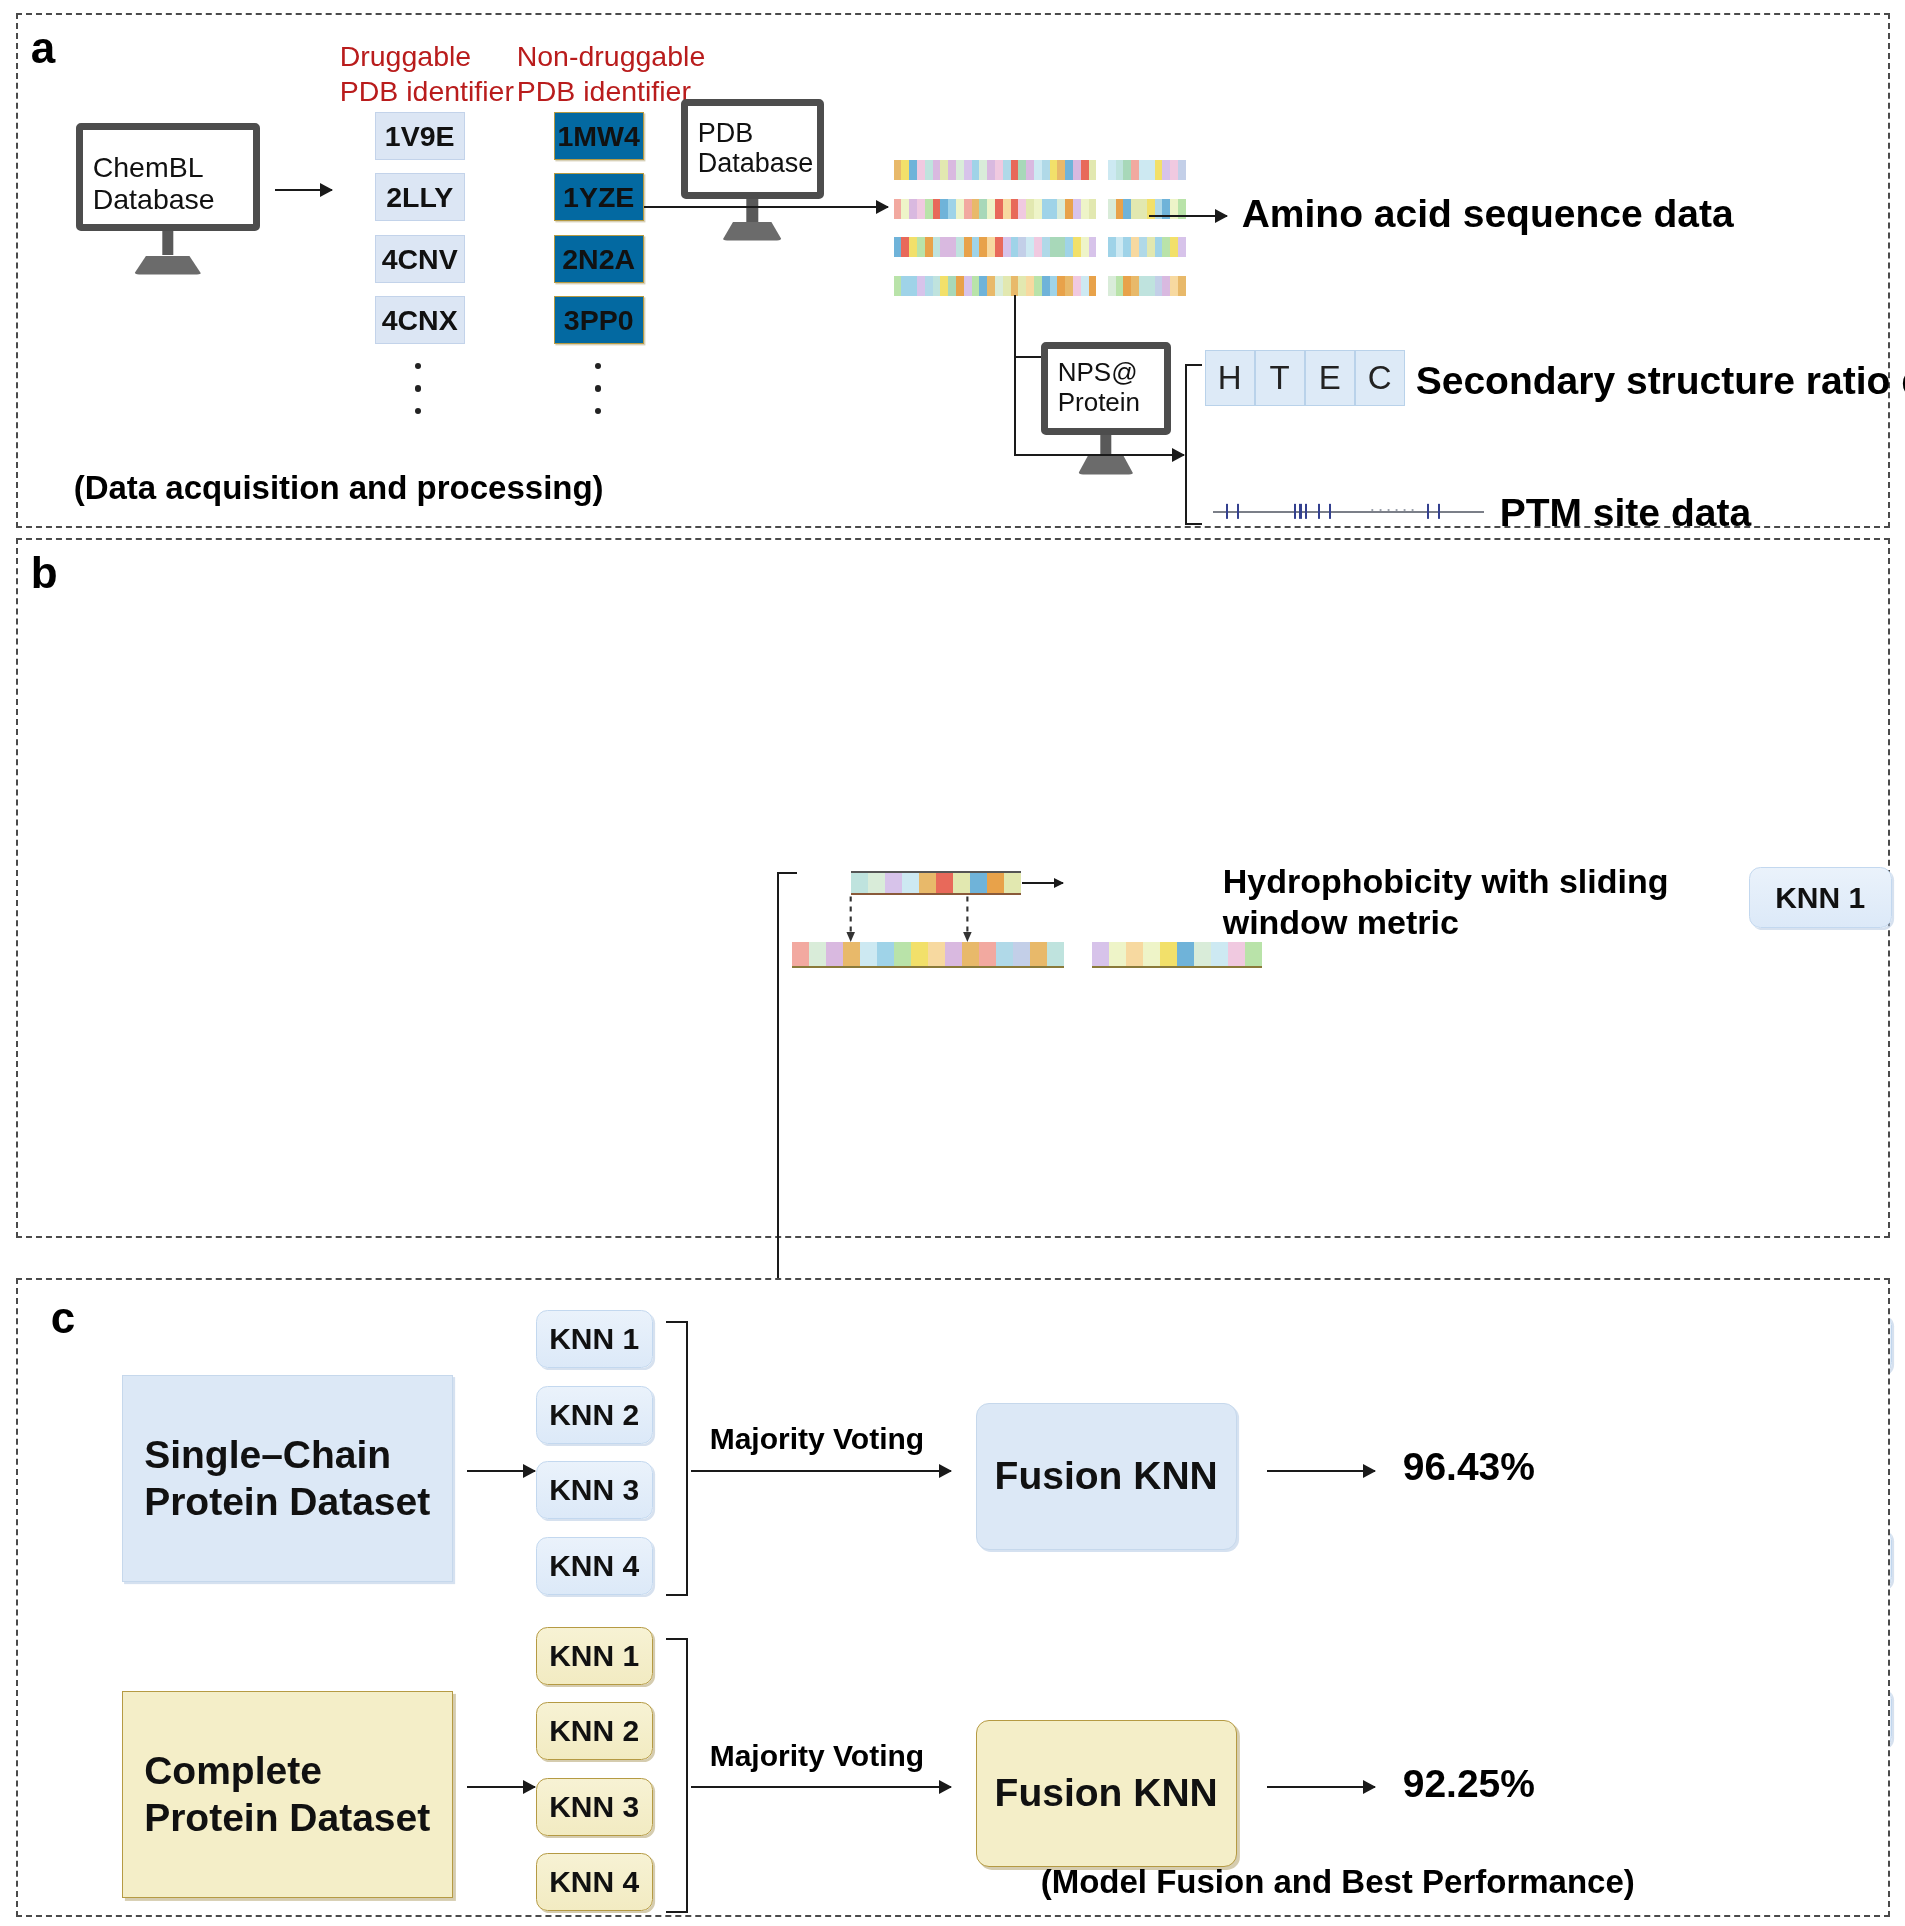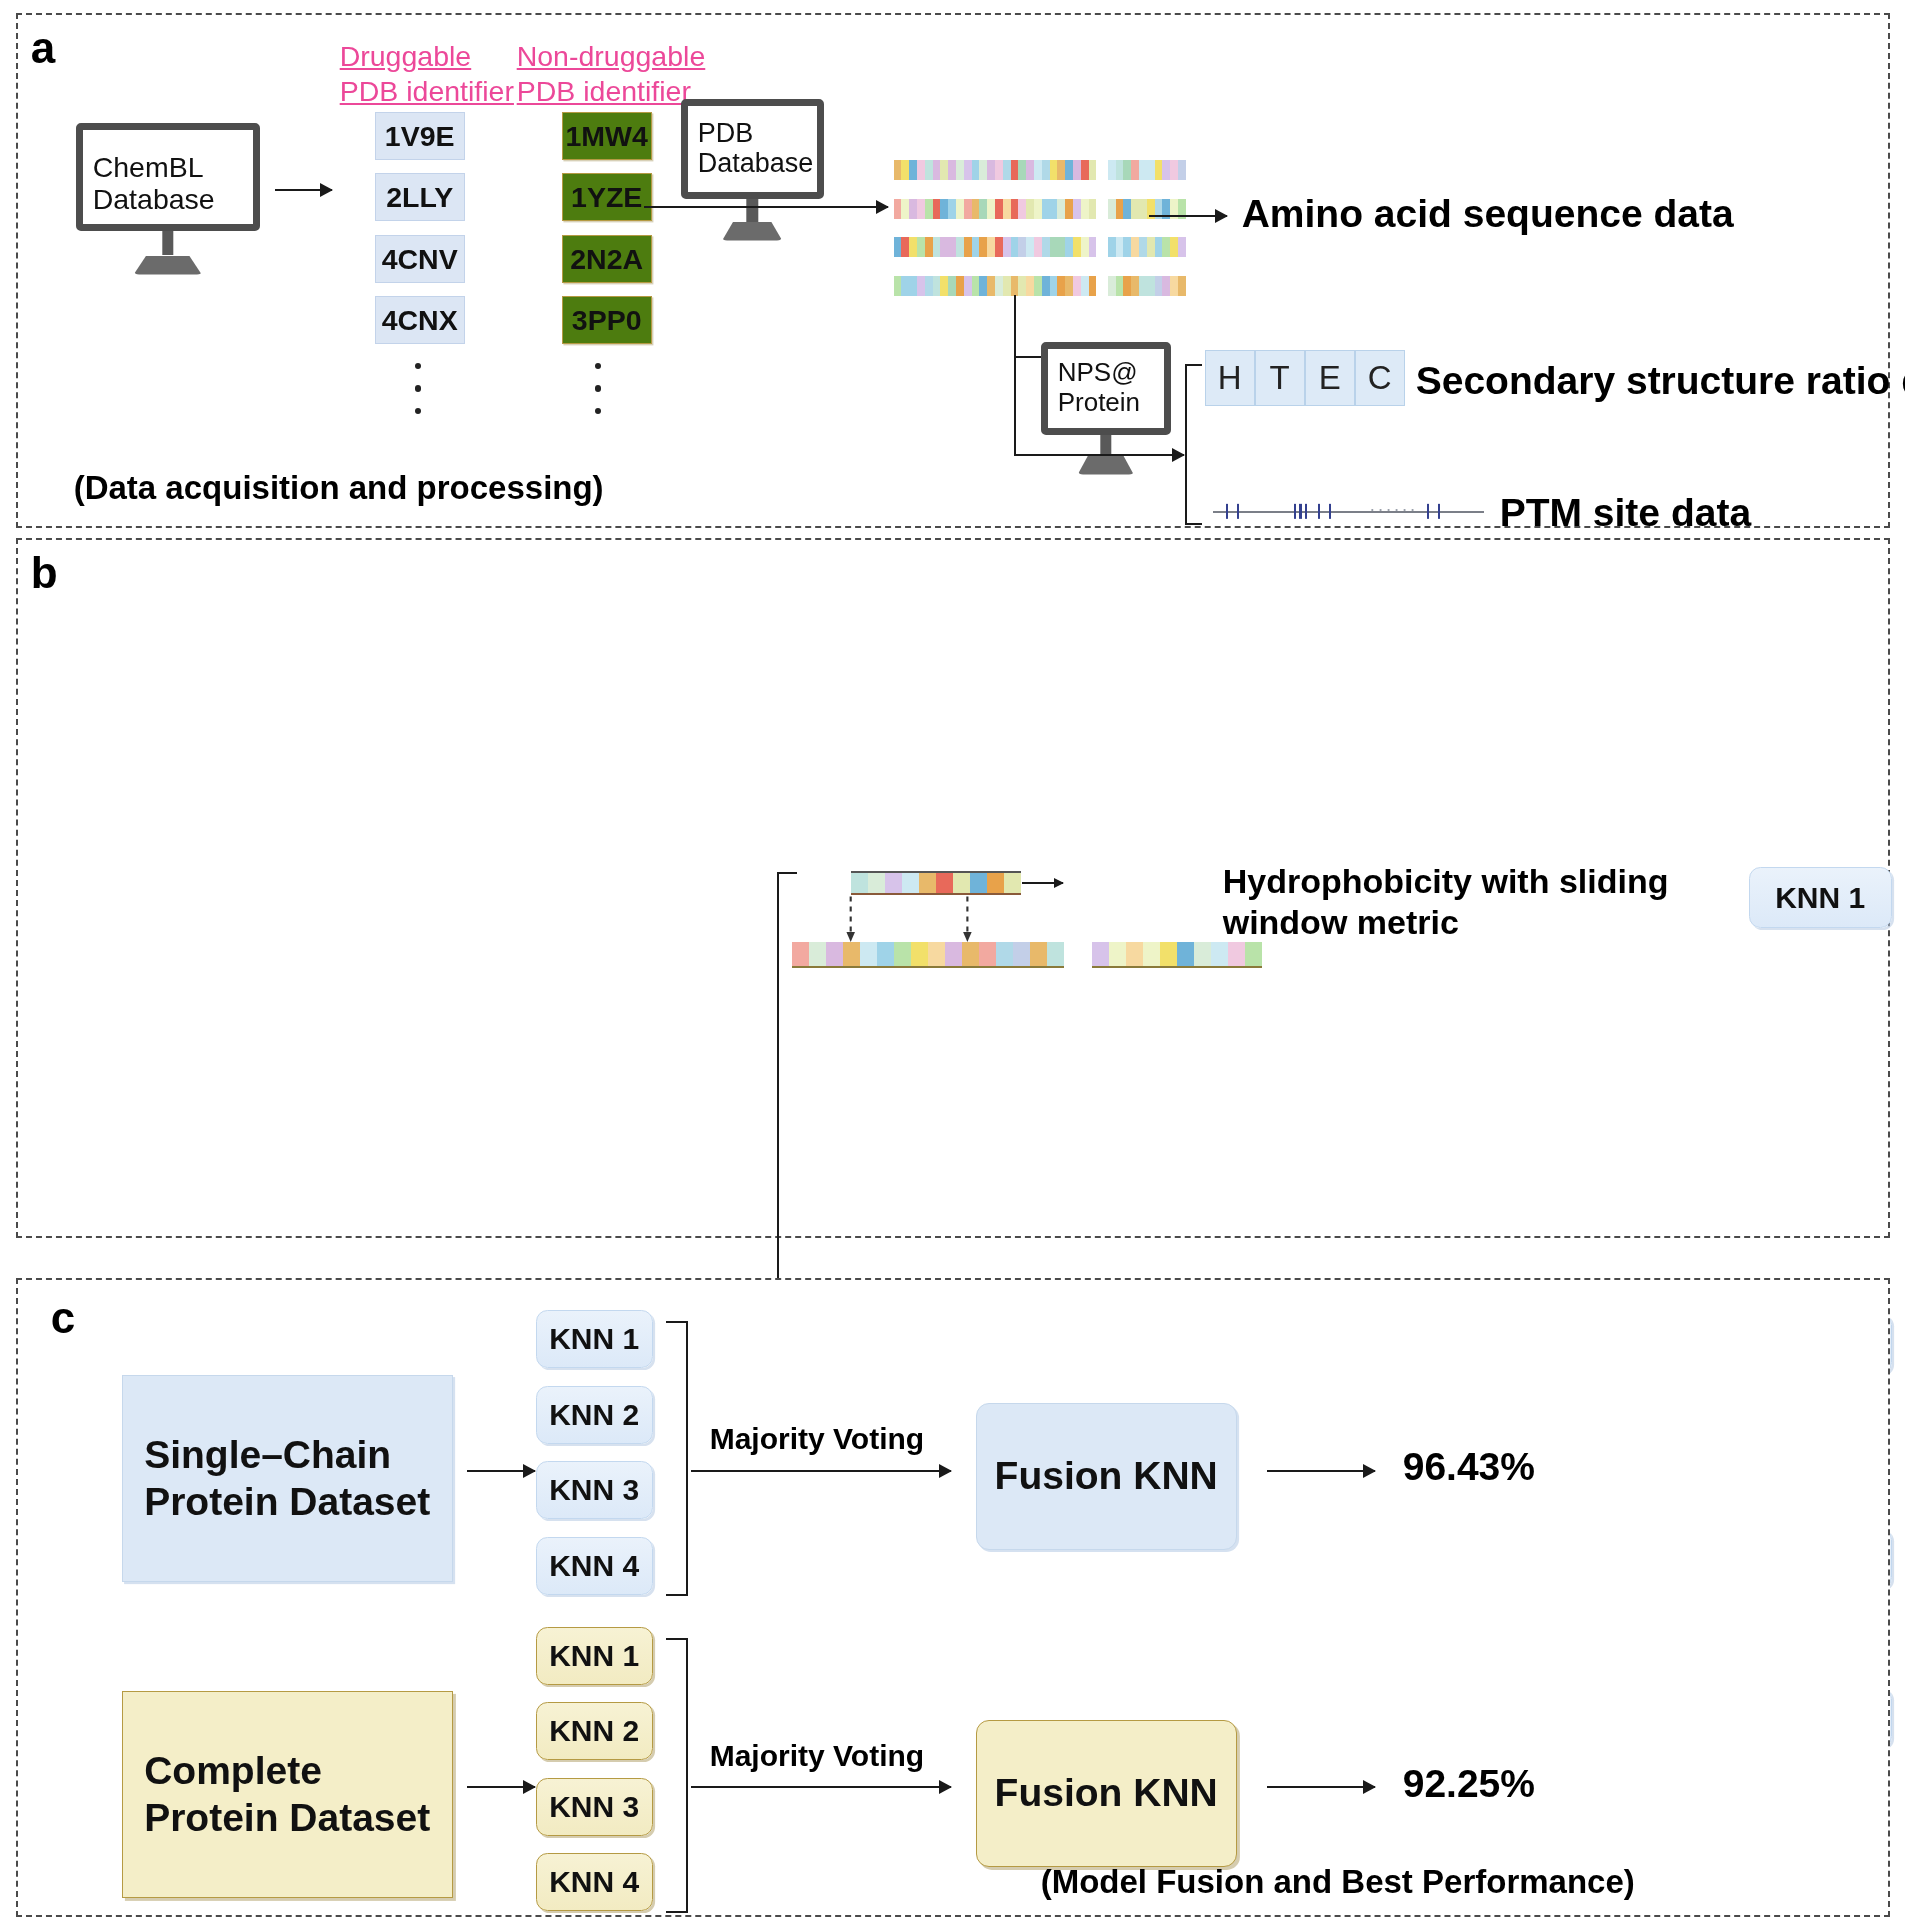--- a/index.html
+++ b/index.html
@@ -22,23 +22,23 @@
   .monitor .base{position:absolute;left:50%;transform:translateX(-50%);height:18.5px;background:#6b6b6b;
       border-radius:2.9px 2.9px 5px 5px;clip-path:polygon(18% 0,82% 0,100% 100%,0 100%);}
   .monitor .mlabel{position:absolute;left:0;right:0;top:0;display:flex;flex-direction:column;
       align-items:flex-start;justify-content:center;font-size:28.5px;font-weight:500;color:#111;
       line-height:1.12;padding-left:10px;box-sizing:border-box;}
 
   
   .chip{position:absolute;box-sizing:border-box;display:flex;align-items:center;justify-content:center;
         font-size:28.5px;font-weight:600;color:#111;}
   .chip.blue{background:#dce6f4;border:0.7px solid #c3d3ea;}
-  .chip.yellow{background:#4d7c0f;border:1.4px solid #b59a43;box-shadow:1.4px 1.4px 0 rgba(140,120,50,.35);margin-left:8px;}
-
-  .collabel{position:absolute;font-size:28.5px;color:#ec4899;line-height:1.22;white-space:pre-line;text-decoration:underline;}
+  .chip.yellow{background:#0369a1;border:1.4px solid #b59a43;box-shadow:1.4px 1.4px 0 rgba(140,120,50,.35);}
+
+  .collabel{position:absolute;font-size:28.5px;color:#b91c1c;line-height:1.22;white-space:pre-line;}
 
   .vdots{position:absolute;display:flex;flex-direction:column;align-items:center;justify-content:space-between;}
   .vdots i{display:block;width:6.4px;height:6.4px;background:#222;border-radius:50%;}
 
   
   .arrow{position:absolute;height:2.1px;background:#1a1a1a;}
   .arrow:after{content:"";position:absolute;right:-1.4px;top:50%;transform:translateY(-50%);
       border-left:13px solid #1a1a1a;border-top:7.1px solid transparent;border-bottom:7.1px solid transparent;}
   .arrow.thin:after{border-left-width:10.7px;border-top-width:5.7px;border-bottom-width:5.7px;}
   .lineh{position:absolute;height:2.1px;background:#1a1a1a;}

